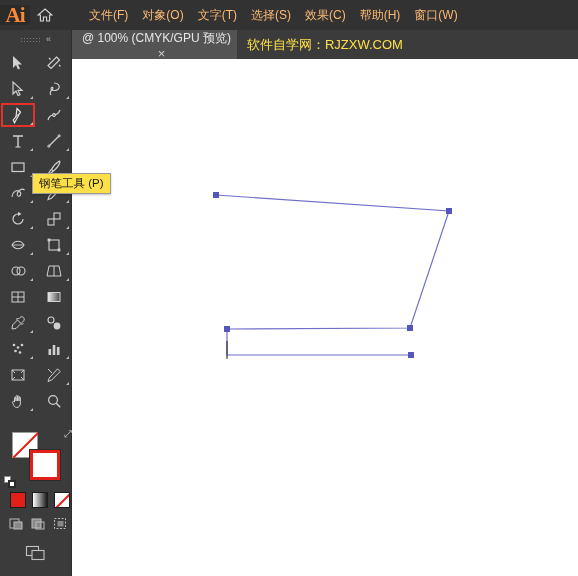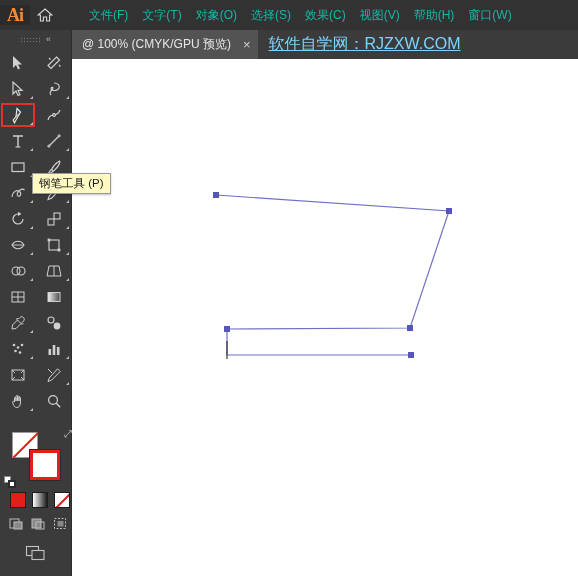--- a/index.html
+++ b/index.html
@@ -24,21 +24,21 @@
     height: 30px;
     background: #323232;
     display: flex;
     align-items: center;
   }
   .ai-logo {
     width: 30px;
     height: 20px;
     background: #2b2b2b;
     color: #ff8a33;
-    font-size: 18px;
+    font-size: 21px;
     font-weight: bold;
     font-family: "Liberation Serif", serif;
     display: flex;
     align-items: center;
     justify-content: center;
     letter-spacing: -1px;
   }
   .home-icon {
     width: 30px;
     height: 30px;
@@ -46,21 +46,21 @@
     align-items: center;
     justify-content: center;
   }
   .menu-items {
     display: flex;
     align-items: center;
     margin-left: 22px;
     height: 30px;
   }
   .menu-item {
-    color: #14b8a6;
+    color: #fdba74;
     font-size: 12px;
     padding: 0 7px;
     line-height: 30px;
     white-space: nowrap;
   }
 
   
   .tabbar {
     position: absolute;
     top: 30px; left: 0;
@@ -73,37 +73,37 @@
   .tab-active {
     background: #535353;
     color: #e6e6e6;
     font-size: 12px;
     display: flex;
     align-items: center;
     padding: 0 6px 0 10px;
     margin-left: 72px;
     height: 29px;
     box-sizing: border-box;
+    flex-direction: column;
   }
   .tab-close {
     color: #cfcfcf;
     font-size: 13px;
     margin-left: 12px;
     margin-right: 2px;
     line-height: 1;
   }
   .tab-inactive {
-    color: #7dd3fc;
-    font-size: 16px;
+    color: #fde047;
+    font-size: 13px;
     display: flex;
     align-items: center;
     padding: 0 10px;
     height: 29px;
     box-sizing: border-box;
-    text-decoration: underline;
   }
 
   
   .toolpanel {
     position: absolute;
     top: 30px; left: 0;
     width: 72px;
     height: 546px;
     background: #3b3b3b;
     border-right: 1px solid #2e2e2e;
@@ -151,21 +151,21 @@
   .tool.selected {
     outline: 2px solid #e4322b;
     outline-offset: -3px;
   }
 
   
   .tooltip {
     position: absolute;
     left: 32px;
     top: 143px;
-    background: #fef9c3;
+    background: #fde047;
     border: 1px solid #9a9a9a;
     color: #1a1a1a;
     font-size: 11.5px;
     padding: 2px 6px;
     white-space: nowrap;
     z-index: 40;
     box-shadow: 0 1px 2px rgba(0,0,0,0.25);
   }
 
   
@@ -280,25 +280,24 @@
 
 <div class="menubar">
   <div class="ai-logo">Ai</div>
   <div class="home-icon">
     <svg width="16" height="16" viewBox="0 0 16 16">
       <path d="M8 2 L15 8 L12.6 8 L12.6 14 L9.6 14 L9.6 10 L6.4 10 L6.4 14 L3.4 14 L3.4 8 L1 8 Z" fill="none" stroke="#d8d8d8" stroke-width="1.1"></path>
     </svg>
   </div>
   <div class="menu-items">
     <div class="menu-item">文件(F)</div>
+    <div class="menu-item">对象(O)</div>
     <div class="menu-item">文字(T)</div>
-    <div class="menu-item">对象(O)</div>
     <div class="menu-item">选择(S)</div>
     <div class="menu-item">效果(C)</div>
-    <div class="menu-item">视图(V)</div>
     <div class="menu-item">帮助(H)</div>
     <div class="menu-item">窗口(W)</div>
   </div>
 </div>
 
 <div class="tabbar">
   <div class="tab-active">
     <span>@ 100% (CMYK/GPU 预览)</span>
     <span class="tab-close">×</span>
   </div>

